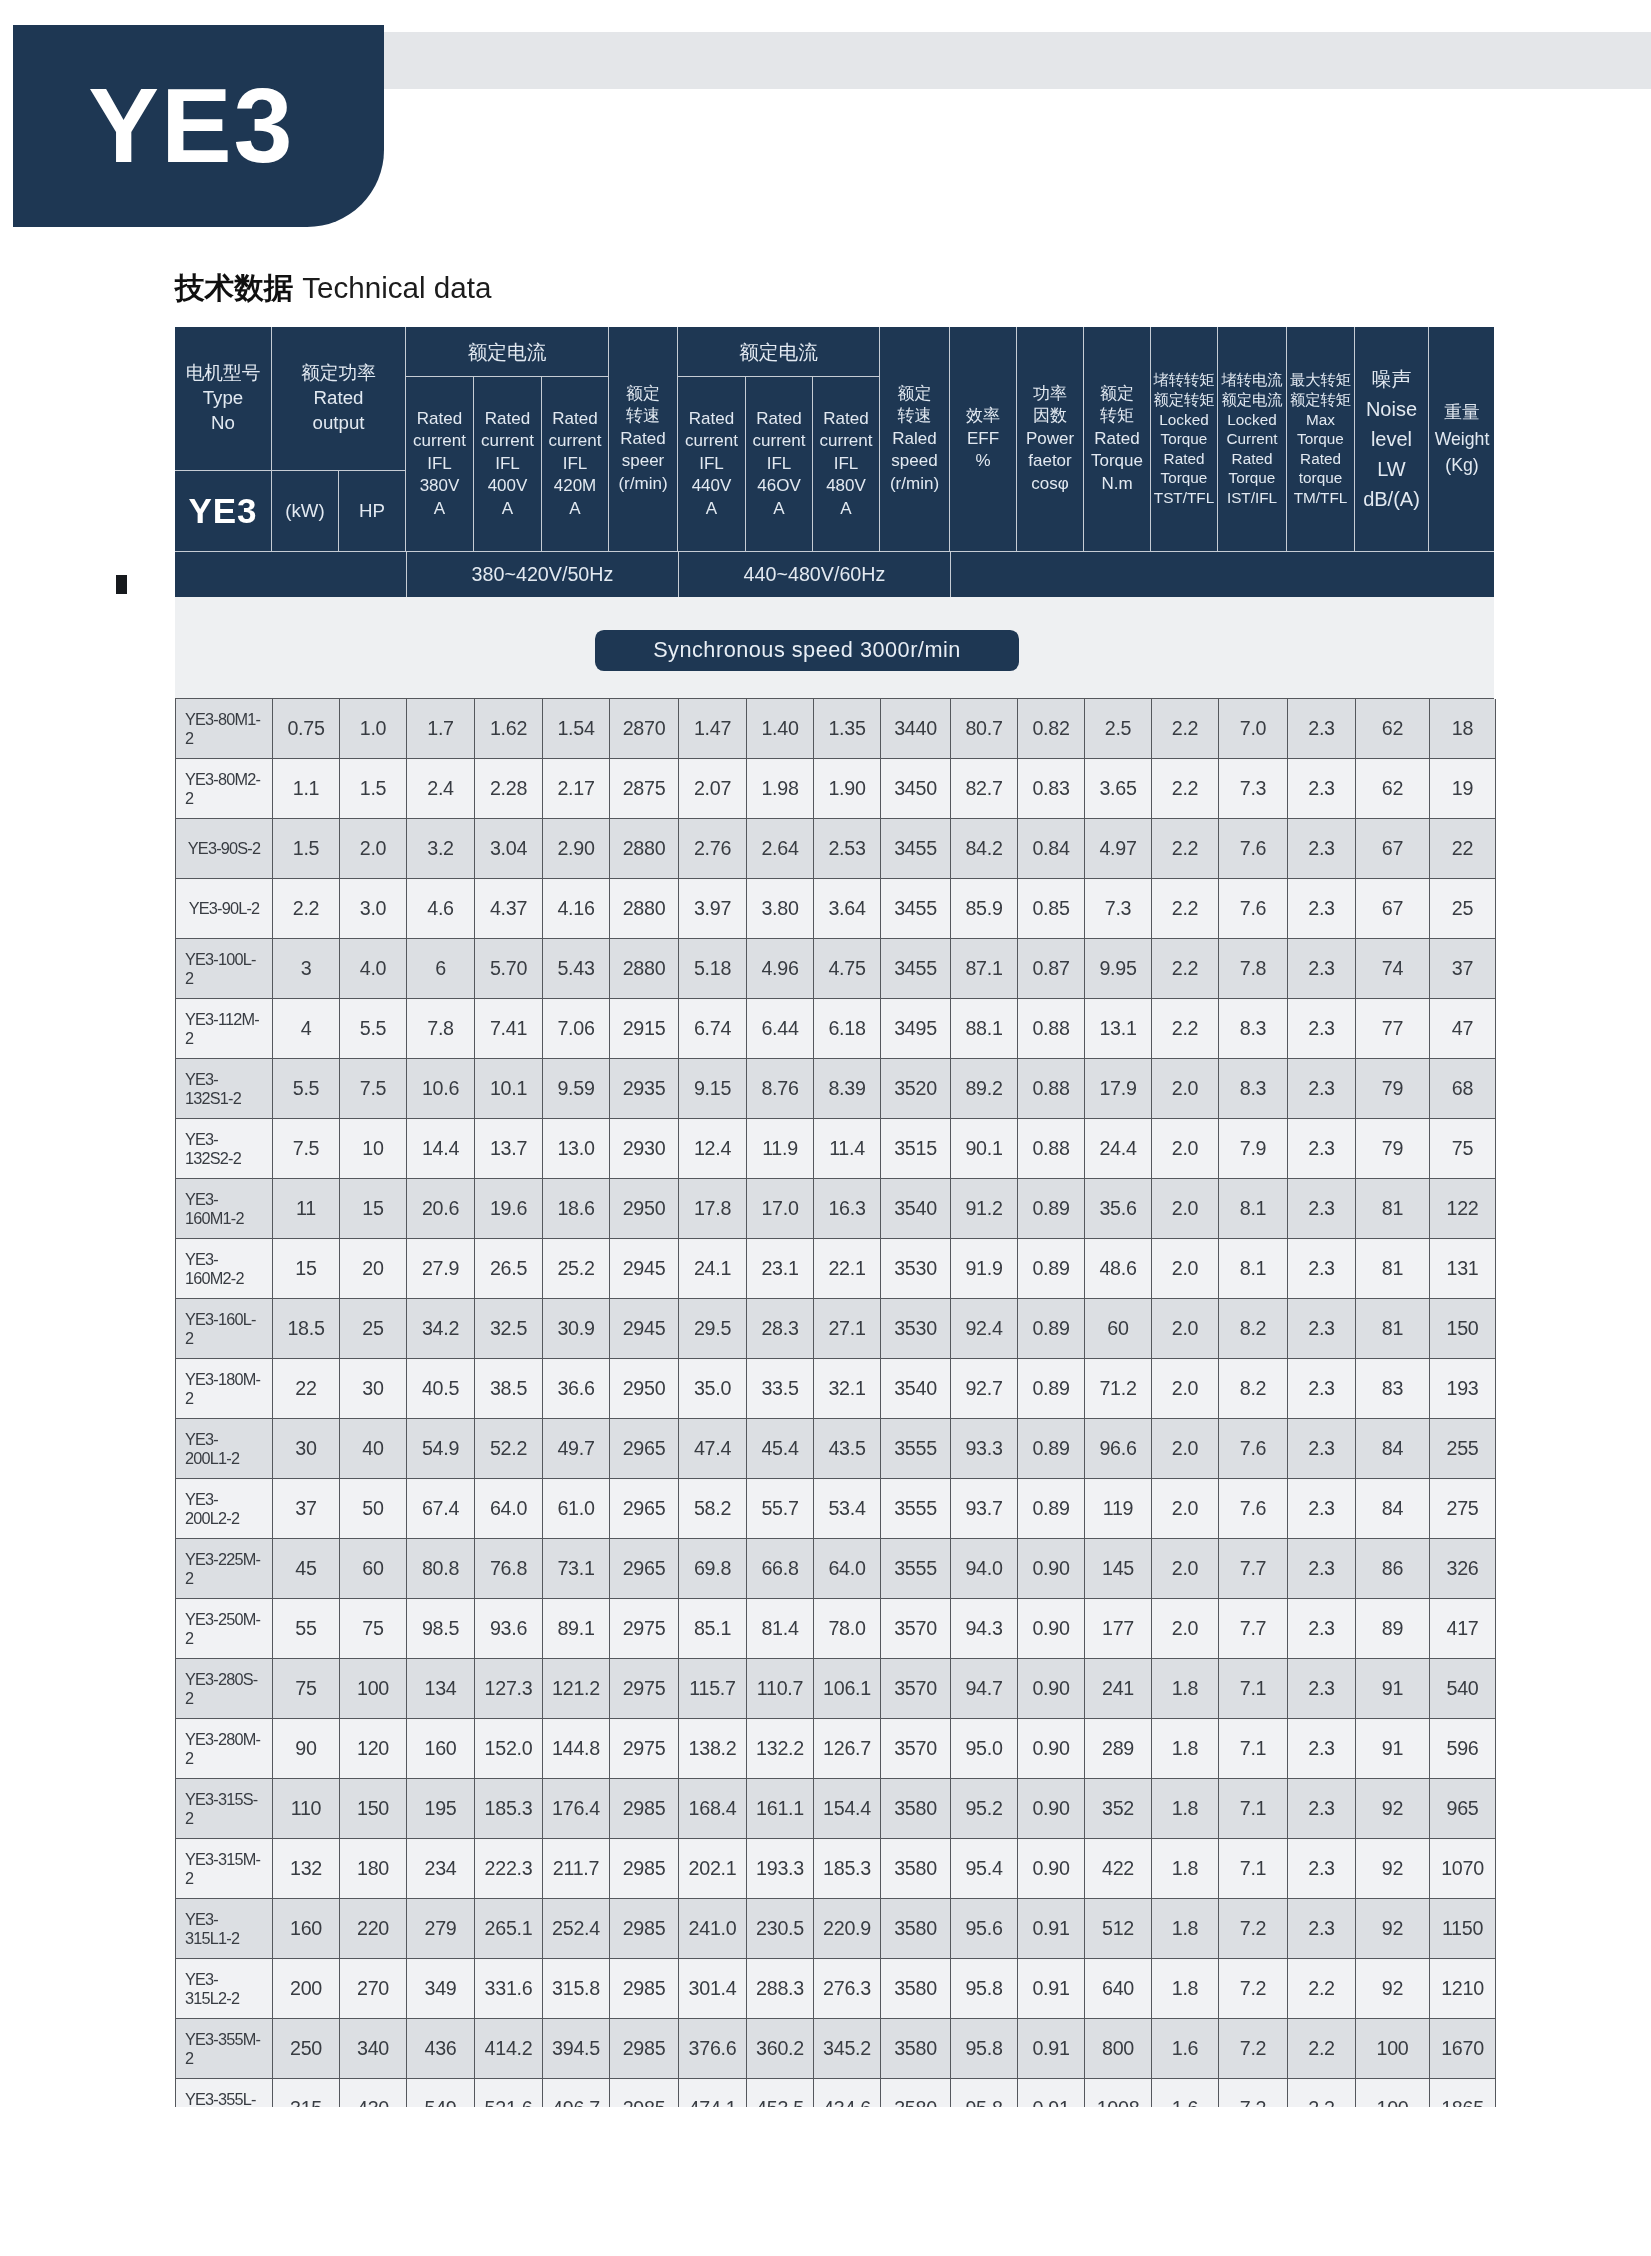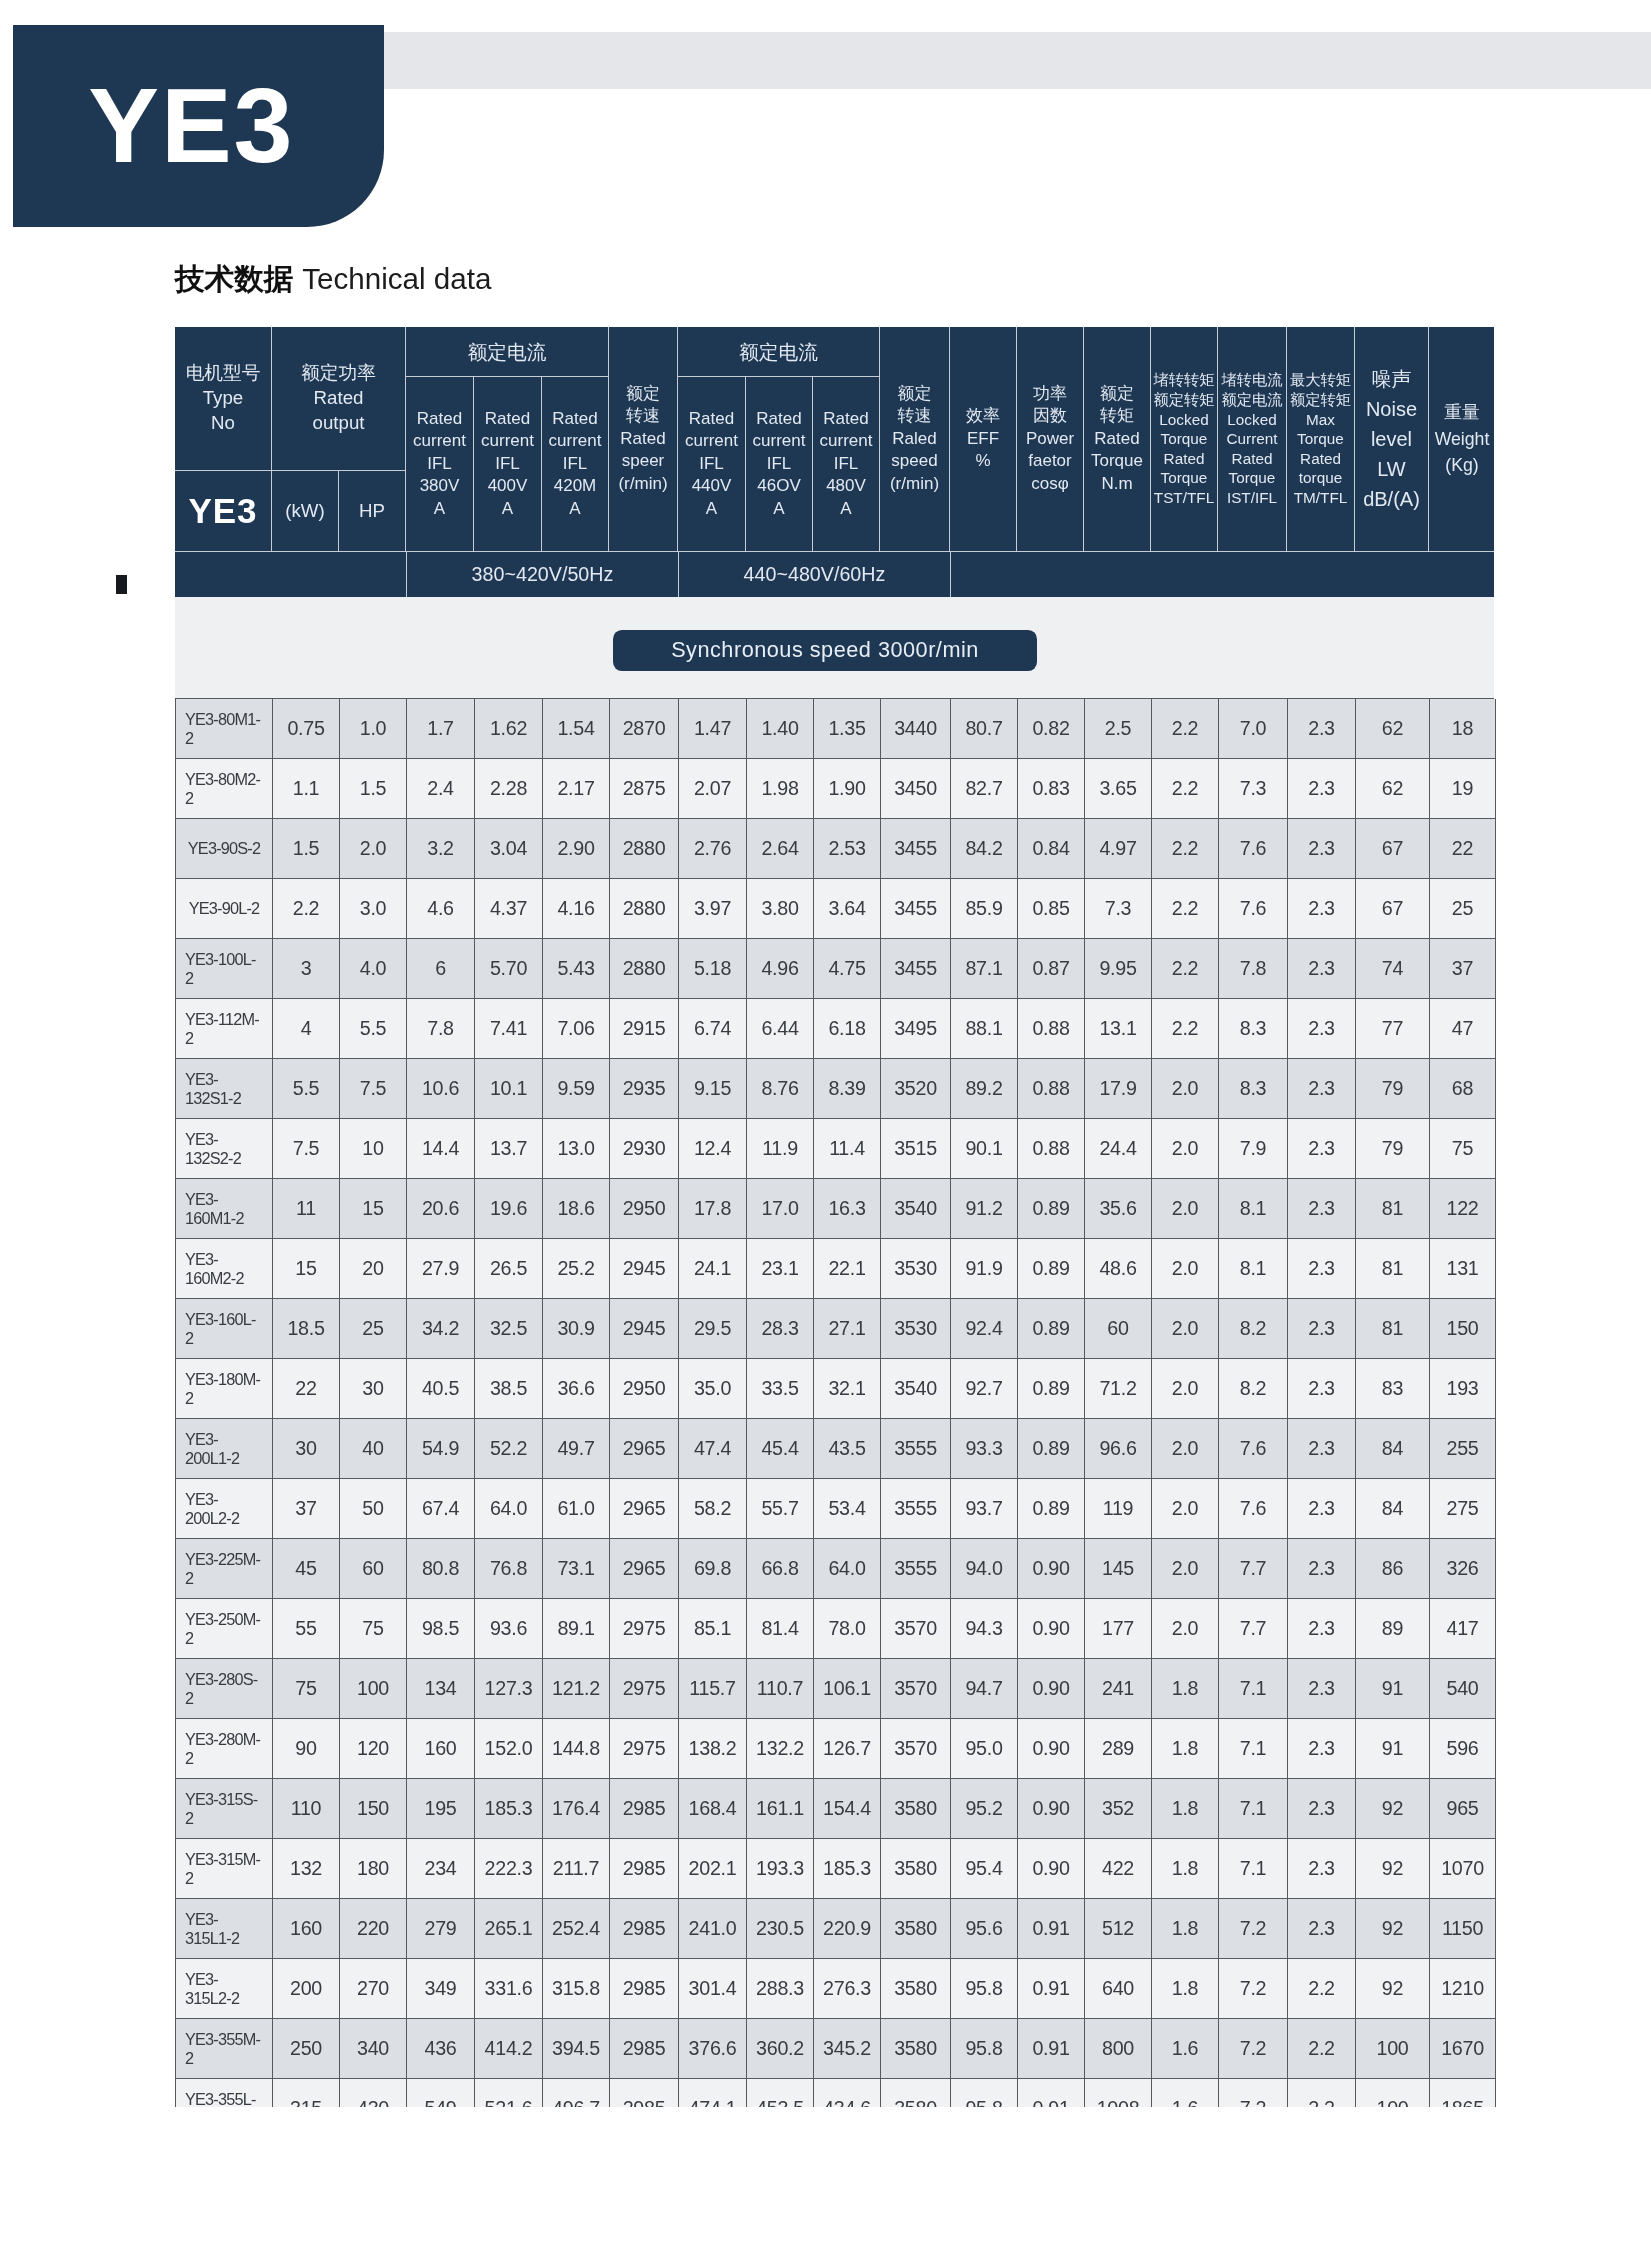--- a/index.html
+++ b/index.html
@@ -10,21 +10,21 @@
   }
   *{margin:0;padding:0;box-sizing:border-box;}
   body{background:#ffffff;font-family:"Liberation Sans", sans-serif;}
   .page{position:relative;width:1652px;height:2107px;background:#fff;overflow:hidden;}
 
   .top-gray-band{position:absolute;left:296px;right:0;top:31.5px;height:57px;background:var(--band_gray);}
   .logo-box{position:absolute;left:12.8px;top:24.6px;width:371px;height:202px;background:var(--navy);
     border-radius:0 0 77px 0;display:flex;align-items:center;justify-content:center;}
   .logo-box span{color:#fff;font-size:106px;font-weight:700;letter-spacing:2px;padding-right:13.8px;}
 
-  .title{position:absolute;left:175px;top:259px;font-size:29.6px;white-space:nowrap;}
+  .title{position:absolute;left:175px;top:268px;font-size:29.6px;white-space:nowrap;}
   .title .zh{font-weight:700;color:#101010;}
   .title .en{font-weight:400;color:#1c1c1c;margin-left:8.9px;}
 
   .table{position:absolute;left:175px;top:327px;width:1319px;}
 
   
   .thead{display:grid;grid-template-columns:var(--cols);grid-template-rows:50px 94px 80px;
     background:var(--navy);}
   .hc{display:flex;align-items:center;justify-content:center;text-align:center;
     color:var(--head_text);white-space:pre-line;font-size:17px;line-height:1.32;
@@ -54,21 +54,21 @@
   
   .band{display:flex;height:46px;background:var(--navy);border-top:1px solid rgba(255,255,255,.75);}
   .bs{display:flex;align-items:center;justify-content:center;color:var(--head_text);font-size:19.7px;}
   .bs.s1{width:231px;}
   .bs.s2{width:272px;border-left:1px solid rgba(255,255,255,.75);}
   .bs.s3{width:272px;border-left:1px solid rgba(255,255,255,.75);}
   .bs.s4{flex:1;border-left:1px solid rgba(255,255,255,.75);}
 
   
   .gapstrip{position:relative;height:101px;background:var(--gap_bg);}
-  .pill{position:absolute;left:438px;top:32.5px;width:424px;height:41px;background:var(--navy);
+  .pill{position:absolute;left:420px;top:32.5px;width:424px;height:41px;background:var(--navy);
     border-radius:8.9px;display:flex;align-items:center;justify-content:center;
     color:#e8eef5;font-size:21.7px;letter-spacing:0.5px;}
 
   
   .tbody{border-top:1.5px solid var(--grid_line);border-left:1.5px solid var(--grid_line);}
   .tr{display:grid;grid-template-columns:var(--cols);height:60px;}
   .tr.odd .td{background:var(--row_dark);}
   .tr.even .td{background:var(--row_light);}
   .td{display:flex;align-items:center;justify-content:center;
     border-right:1.5px solid var(--grid_line);border-bottom:1.5px solid var(--grid_line);

